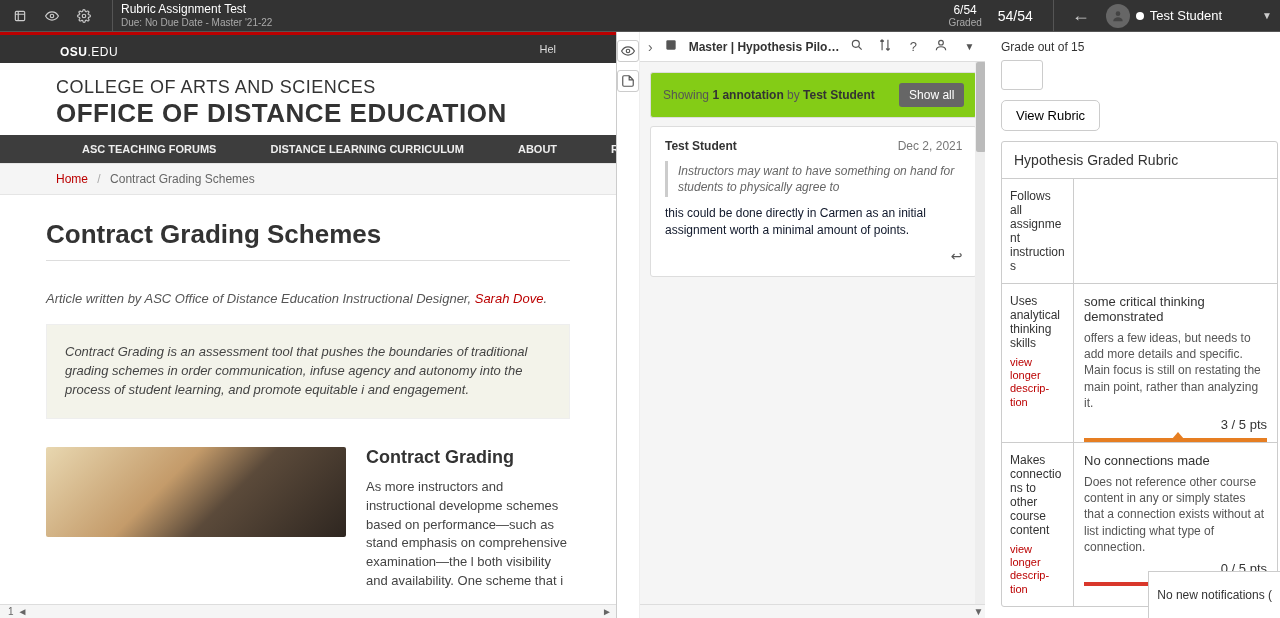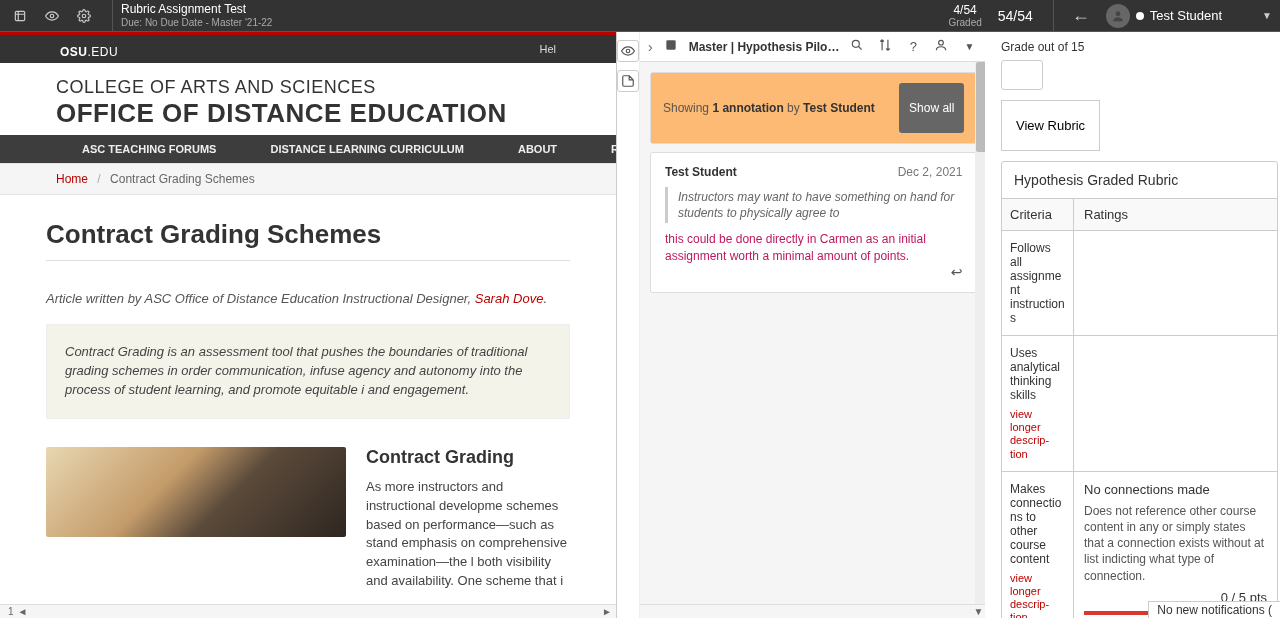--- a/index.html
+++ b/index.html
@@ -60,42 +60,42 @@
   
   .mid-outer { width: 368px; display:flex; }
   .mid-sidebar { width: 30px; background: #fff; border-right:1px solid #eee; display:flex; flex-direction:column; align-items:center; padding-top:8px; gap:8px; }
   .mid-sidebar .sb-btn { width:22px; height:22px; border:1px solid #ccc; border-radius:3px; display:flex; align-items:center; justify-content:center; cursor:pointer; color:#555; font-size:12px; }
   .mid-pane { flex:1; background: #f5f5f5; position: relative; display:flex; flex-direction:column; }
   .mid-header { background:#fff; height:30px; border-bottom:1px solid #ddd; display:flex; align-items:center; padding:0 8px; gap:8px; }
   .mid-header .chev { cursor:pointer; color:#666; font-size:14px; }
   .mid-header .groupname { font-size:12px; font-weight:600; color:#333; white-space:nowrap; overflow:hidden; text-overflow:ellipsis; flex:1; }
   .mid-header .h-icon { width:20px; color:#555; cursor:pointer; text-align:center; font-size:13px; }
   .mid-header .h-icon.caret { font-size:10px; }
-  .anno-summary { background:#fdba74; margin:10px 10px 8px 10px; border:1px solid #ddd; border-radius:3px; padding:10px 12px; display:flex; align-items:center; justify-content:space-between; font-size:12px; }
+  .anno-summary { background:#84cc16; margin:10px 10px 8px 10px; border:1px solid #ddd; border-radius:3px; padding:10px 12px; display:flex; align-items:center; justify-content:space-between; font-size:12px; }
   .anno-summary .txt { color:#555; }
   .anno-summary .txt b { color:#333; }
-  .show-all-btn { background:#666; color:#fff; border:none; border-radius:3px; padding:18px 10px; font-size:12px; cursor:pointer; }
+  .show-all-btn { background:#666; color:#fff; border:none; border-radius:3px; padding:5px 10px; font-size:12px; cursor:pointer; }
   .anno-card { background:#fff; margin:0 10px 10px 10px; border:1px solid #ddd; border-radius:3px; padding:12px 14px; font-size:12px; }
   .anno-card .card-head { display:flex; justify-content:space-between; margin-bottom:8px; }
   .anno-card .card-head .author { font-weight:700; color:#333; }
   .anno-card .card-head .date { color:#777; }
   .anno-card .quote { border-left:3px solid #ccc; padding:2px 0 2px 10px; font-style:italic; color:#666; margin-bottom:8px; line-height:1.35; }
-  .anno-card .note { color:#be185d; line-height:1.35; }
+  .anno-card .note { color:#0f172a; line-height:1.35; margin-bottom:10px; }
   .anno-card .actions { text-align:right; color:#555; }
   .anno-card .actions .reply-icon { cursor:pointer; font-size:14px; }
   .mid-scroll { position:absolute; right:0; top:30px; bottom:14px; width:12px; background:#eee; }
   .mid-scroll .thumb { position:absolute; top:0; left:1px; right:1px; height:90px; background:#bbb; border-radius:2px; }
   .mid-footer { position:absolute; bottom:0; left:0; right:0; height:14px; background:#f5f5f5; border-top:1px solid #ddd; display:flex; align-items:center; justify-content:flex-end; padding:0 4px; }
   .mid-footer .caret-down { font-size:10px; color:#666; cursor:pointer; }
 
   
   .right-pane { flex:1; background:#fff; overflow:hidden; position:relative; font-size:13px; padding:8px 0 0 16px; }
   .grade-label { font-size:12px; color:#333; margin-bottom:6px; }
   .grade-input { width:42px; height:30px; border:1px solid #ccc; border-radius:3px; margin-bottom:10px; }
-  .view-rubric-btn { border:1px solid #ccc; background:#fff; border-radius:0; padding:17px 14px; font-size:13px; cursor:pointer; display:inline-block; margin-bottom:10px;text-align:center; }
+  .view-rubric-btn { border:1px solid #ccc; background:#fff; border-radius:5px; padding:7px 14px; font-size:13px; cursor:pointer; display:inline-block; margin-bottom:10px;text-align:center; }
   .rubric-box { border:1px solid #ccc; border-radius:3px; margin-right:2px; }
   .rubric-title { padding:10px 12px; font-size:14px; font-weight:400; border-bottom:1px solid #ccc; }
   .rubric-headrow { display:flex; border-bottom:1px solid #ccc; background:#f9f9f9; }
   .rubric-headrow .c1 { width:72px; padding:8px 8px; font-size:13px; border-right:1px solid #ccc; }
   .rubric-headrow .c2 { flex:1; padding:8px 10px; font-size:13px; }
   .rubric-row { display:flex; border-bottom:1px solid #ccc; }
   .rubric-row:last-child { border-bottom:none; }
   .rubric-row .crit { width:72px; padding:10px 8px; font-size:12px; border-right:1px solid #ccc; word-wrap:break-word; }
   .rubric-row .crit .view-longer { color:#b00; font-size:11px; line-height:1.2; margin-top:6px; cursor:pointer; }
   .rubric-row .rating { flex:1; padding:10px 10px 0 10px; position:relative; }
@@ -104,21 +104,21 @@
   .rubric-row .rating .pts { text-align:right; font-size:13px; color:#333; margin-bottom:6px; }
   .rubric-row .rating .bar { height:4px; width:100%; position:relative; margin-bottom:0; }
   .rubric-row .rating .bar.green { background:#3cba54; }
   .rubric-row .rating .bar.orange { background:#e67e22; }
   .rubric-row .rating .bar.red { background:#d9372b; }
   .rubric-row .rating .bar .marker { position:absolute; top:-6px; width:0; height:0; border-left:6px solid transparent; border-right:6px solid transparent; }
   .rubric-row .rating .bar.green .marker { left:48%; border-bottom:7px solid #3cba54; }
   .rubric-row .rating .bar.orange .marker { left:48%; border-bottom:7px solid #e67e22; }
   .rubric-row .rating .bar.red .marker { left:48%; border-bottom:7px solid #d9372b; }
   
-  .notif-toast { position:absolute; bottom:0; right:0; background:#fff; border:1px solid #ccc; border-bottom:none; border-right:none; padding:1px 8px; font-size:12px; color:#333; }
+  .notif-toast { position:absolute; bottom:0; right:0; background:#fff; border:1px solid #ccc; border-bottom:none; border-right:none; padding:16px 8px; font-size:12px; color:#333; }
   svg { width:14px; height:14px; }
 </style>
 </head>
 <body>
 
 <div class="top-header">
   <div class="icon-btn">
     <svg viewBox="0 0 24 24" fill="none" stroke="currentColor" stroke-width="2">
         <rect x="4" y="4" width="16" height="16" rx="2"></rect>
         <path d="M4 9h16M9 4v16"></path>
@@ -136,21 +136,21 @@
         <path d="M19.4 15a1.7 1.7 0 00.3 1.8l.1.1a2 2 0 11-2.8 2.8l-.1-.1a1.7 1.7 0 00-1.8-.3 1.7 1.7 0 00-1 1.5V21a2 2 0 11-4 0v-.1a1.7 1.7 0 00-1-1.5 1.7 1.7 0 00-1.8.3l-.1.1a2 2 0 11-2.8-2.8l.1-.1a1.7 1.7 0 00.3-1.8 1.7 1.7 0 00-1.5-1H3a2 2 0 110-4h.1a1.7 1.7 0 001.5-1 1.7 1.7 0 00-.3-1.8l-.1-.1a2 2 0 112.8-2.8l.1.1a1.7 1.7 0 001.8.3 1.7 1.7 0 001-1.5V3a2 2 0 114 0v.1a1.7 1.7 0 001 1.5 1.7 1.7 0 001.8-.3l.1-.1a2 2 0 112.8 2.8l-.1.1a1.7 1.7 0 00-.3 1.8 1.7 1.7 0 001.5 1H21a2 2 0 110 4h-.1a1.7 1.7 0 00-1.5 1z"></path>
       </svg>
   </div>
   <div class="divider"></div>
   <div class="assignment-info">
     <span class="assignment-title">Rubric Assignment Test</span>
     <span class="assignment-due">Due: No Due Date - Master '21-22</span>
   </div>
   <div class="spacer"></div>
   <div class="score-block">
-    <div class="score-val">4/54</div>
+    <div class="score-val">6/54</div>
     <div class="score-lbl">Graded</div>
   </div>
   <div class="count">54/54</div>
   <div class="divider"></div>
   <div class="back-arrow">←</div>
   <div class="avatar">
     <svg viewBox="0 0 24 24" fill="#444">
         <circle cx="12" cy="8" r="4"></circle>
         <path d="M4 20c0-4 4-6 8-6s8 2 8 6v1H4z"></path>
       </svg>
@@ -277,30 +277,34 @@
   </div>
 
   <div class="right-pane">
     <div class="grade-label">Grade out of 15</div>
     <input class="grade-input" type="text" style="">
     <div>
       <button class="view-rubric-btn">View Rubric</button>
     </div>
     <div class="rubric-box">
       <div class="rubric-title">Hypothesis Graded Rubric</div>
-      <div class="rubric-headrow">
-        <div class="c1">Criteria</div>
-        <div class="c2">Ratings</div>
-      </div>
       <div id="rubric-rows">
           <div class="rubric-row">
     <div class="crit">Follows all assignment instructions</div>
           </div>
           <div class="rubric-row">
     <div class="crit">Uses analytical thinking skills<div class="view-longer">view<br>longer<br>descrip-<br>tion</div></div>
+    <div class="rating">
+      <div class="rname">some critical thinking demonstrated</div>
+      <div class="rdesc">offers a few ideas, but needs to add more details and specific. Main focus is still on restating the main point, rather than analyzing it.</div>
+      <div class="pts">3 / 5 pts</div>
+      <div class="bar orange">
+                <div class="marker"></div>
+              </div>
+    </div>
           </div>
           <div class="rubric-row">
     <div class="crit">Makes connections to other course content<div class="view-longer">view<br>longer<br>descrip-<br>tion</div></div>
     <div class="rating">
       <div class="rname">No connections made</div>
       <div class="rdesc">Does not reference other course content in any or simply states that a connection exists without at list indicting what type of connection.</div>
       <div class="pts">0 / 5 pts</div>
       <div class="bar red">
                 <div class="marker"></div>
               </div>

